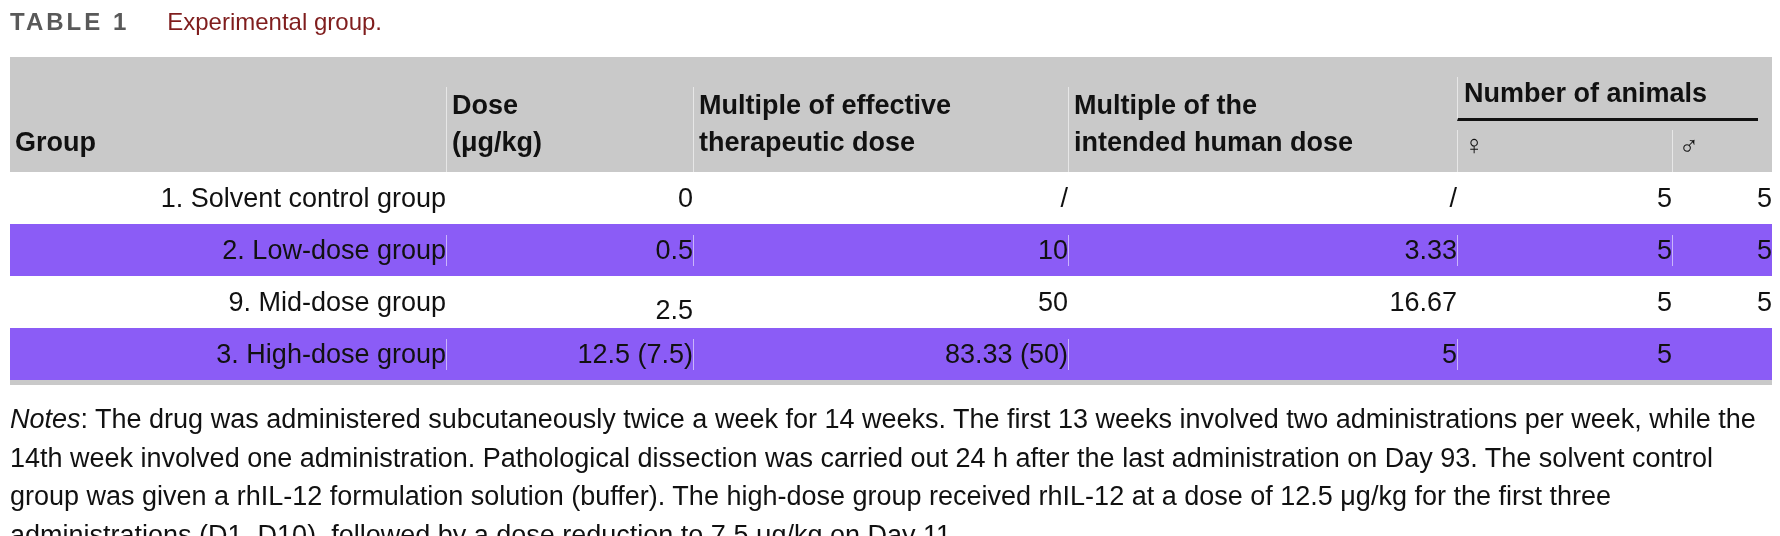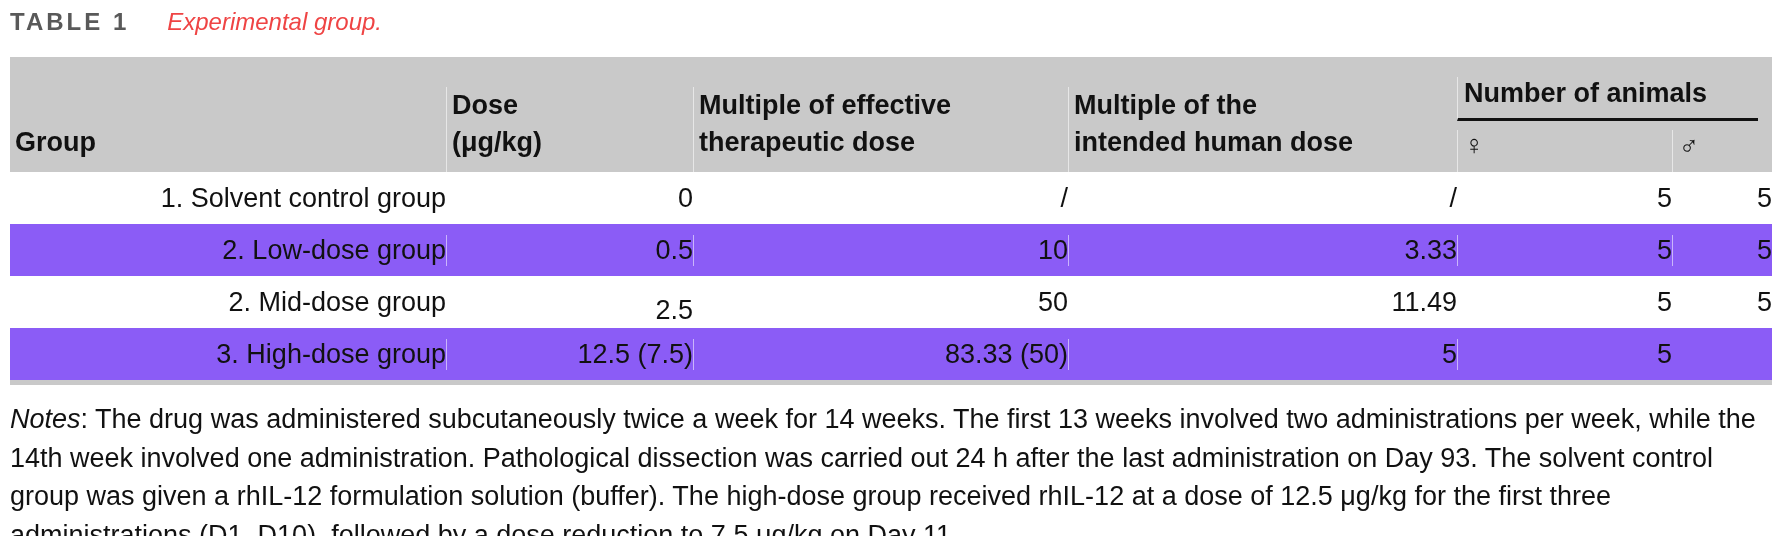--- a/index.html
+++ b/index.html
@@ -16,21 +16,21 @@
     font-size: 24px;
     display: flex;
     align-items: baseline;
   }
   .title-label {
     font-weight: bold;
     color: #595959;
     letter-spacing: 3px;
     margin-right: 38px;
   }
-  .title-caption { color: #ef4444; font-style: italic; }
+  .title-caption { color: #7f1d1d; }
 
   
   .tbl {
     margin: 21px 0 0 10px;
     width: 1762px;
     font-size: 27px;
   }
   .grid-cols {
     display: grid;
     grid-template-columns: 436px 247px 375px 389px 215px 100px;
@@ -134,24 +134,24 @@
   <div class="grid-cols trow alt">
     <div class="bcell first">2. Low-dose group</div>
     <div class="bcell" style="padding-left: calc(0.45em + 5px);">0.5</div>
     <div class="bcell">10</div>
     <div class="bcell" style="padding-left: calc(0.45em + 5px);">3.33</div>
     <div class="bcell sex">5</div>
     <div class="bcell sex">5</div>
   </div>
 
   <div class="grid-cols trow">
-    <div class="bcell first">2. Mid-dose group</div>
+    <div class="bcell first">9. Mid-dose group</div>
     <div class="bcell" style="padding-left: calc(0.45em + 5px); margin-top: 16px;">2.5</div>
     <div class="bcell">50</div>
-    <div class="bcell" style="padding-left: calc(0em + 5px);">11.49</div>
+    <div class="bcell" style="padding-left: calc(0em + 5px);">16.67</div>
     <div class="bcell sex">5</div>
     <div class="bcell sex">5</div>
   </div>
 
   <div class="grid-cols trow alt">
     <div class="bcell first">3. High-dose group</div>
     <div class="bcell" style="padding-left: calc(0em + 5px);">12.5 (7.5)</div>
     <div class="bcell" style="padding-left: calc(0em + 5px);">83.33 (50)</div>
     <div class="bcell sex">5</div>
     <div class="bcell sex">5</div>

